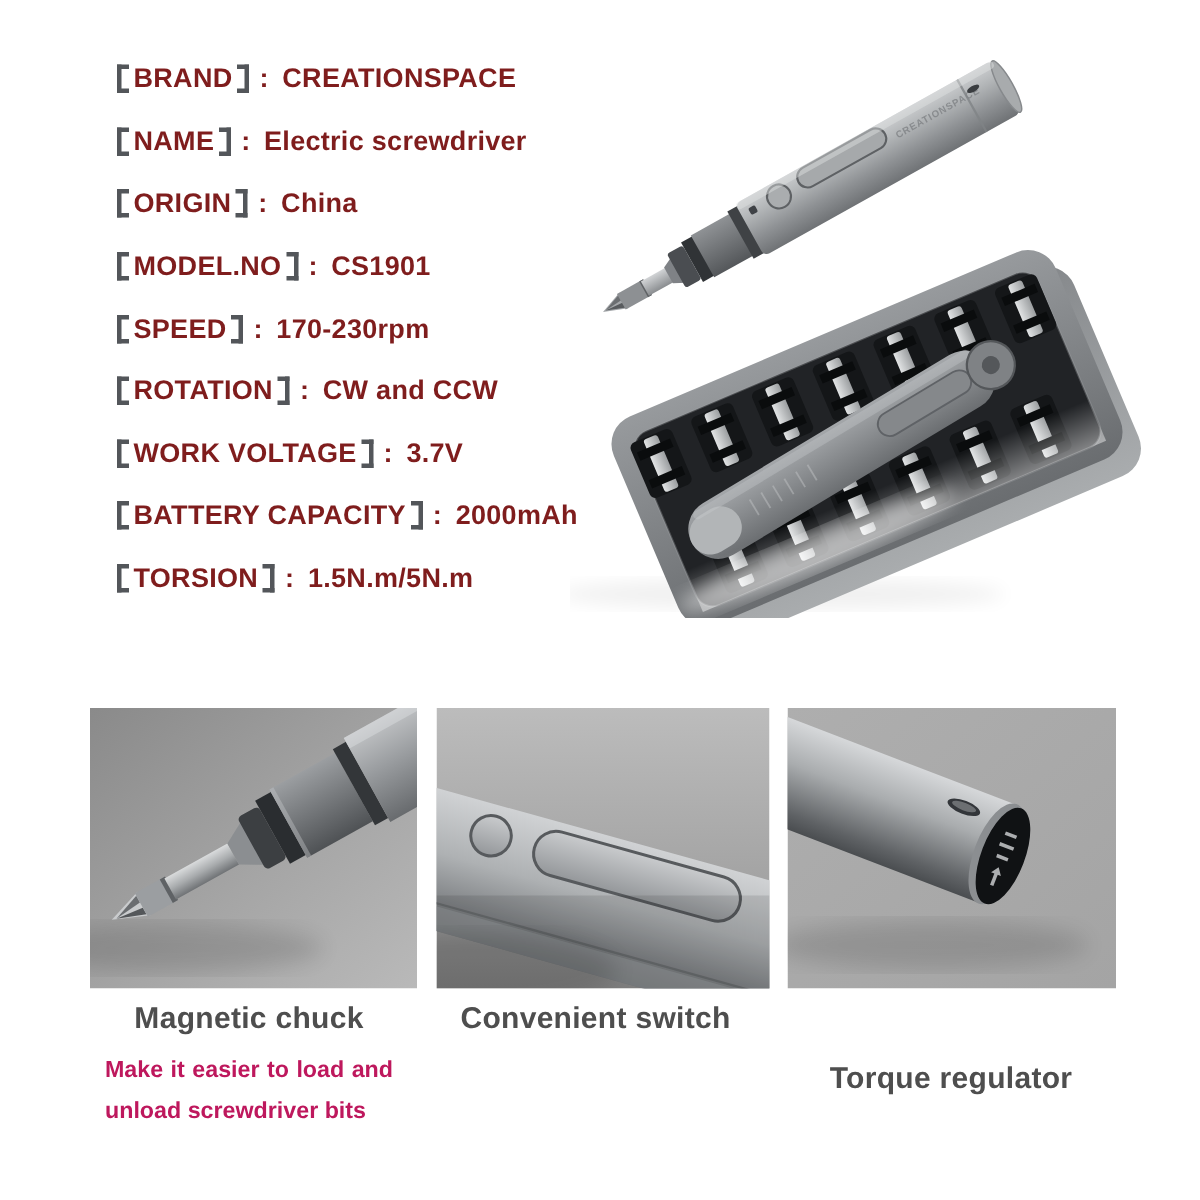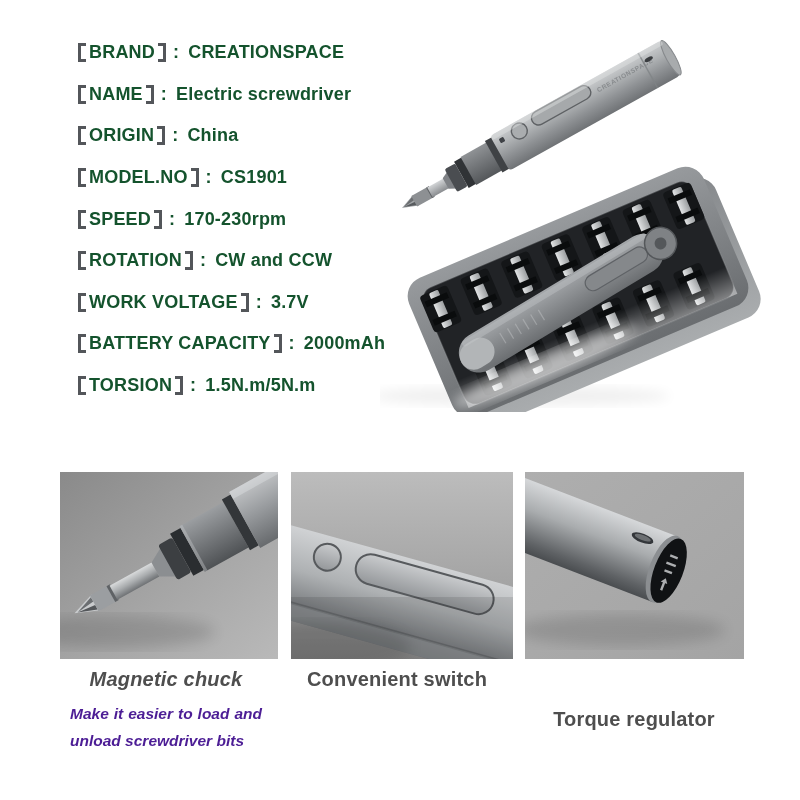--- a/index.html
+++ b/index.html
@@ -2,40 +2,40 @@
 <html><head>
 <meta charset="utf-8">
 <style>
   html,body{margin:0;padding:0;background:#ffffff;}
   .page{position:relative;width:800px;height:800px;background:#ffffff;overflow:hidden;
         font-family:"Liberation Sans",sans-serif;}
 
   
   .specs{position:absolute;left:78px;top:32px;margin:0;padding:0;list-style:none;}
   .spec-row{height:41.6px;display:flex;align-items:center;white-space:nowrap;
-            font-size:18px;font-weight:700;color:#14532d;letter-spacing:.2px;}
+            font-size:18px;font-weight:700;color:#7f1d1d;letter-spacing:.2px;}
   .bk{display:inline-block;width:8px;height:19px;border:3px solid #53565a;box-sizing:border-box;flex:none;}
   .bk-o{border-right:0;margin-right:3px;}
   .bk-c{border-left:0;margin-left:3px;}
   .sep{padding:0 9px 0 7px;}
 
   
   .hero{position:absolute;left:380px;top:8px;width:420px;height:404px;}
 
   
   .fphoto{position:absolute;top:472px;display:block;}
   .fp1{left:60px;}  .fp2{left:291px;}  .fp3{left:525px;}
 
   
   .caption{position:absolute;top:668px;}
-  .cap1{left:70px;width:192px;font-style:italic;}
+  .cap1{left:70px;width:192px;}
   .cap2{left:289px;width:216px;}
   .cap3{left:527px;width:214px;margin-top:40px;}
   .caption h3{margin:0;font-size:20px;font-weight:700;color:#4e4e4e;text-align:center;letter-spacing:.2px;}
-  .caption p{margin:9px 0 0;font-size:15.5px;line-height:27px;font-weight:700;color:#4c1d95;
+  .caption p{margin:9px 0 0;font-size:15.5px;line-height:27px;font-weight:700;color:#be185d;
              text-align:justify;text-justify:inter-word;}
 </style>
 </head>
 <body>
 
 <div class="page">
 
   <ul class="specs">
     <li class="spec-row">
       <span class="bk bk-o"></span>

